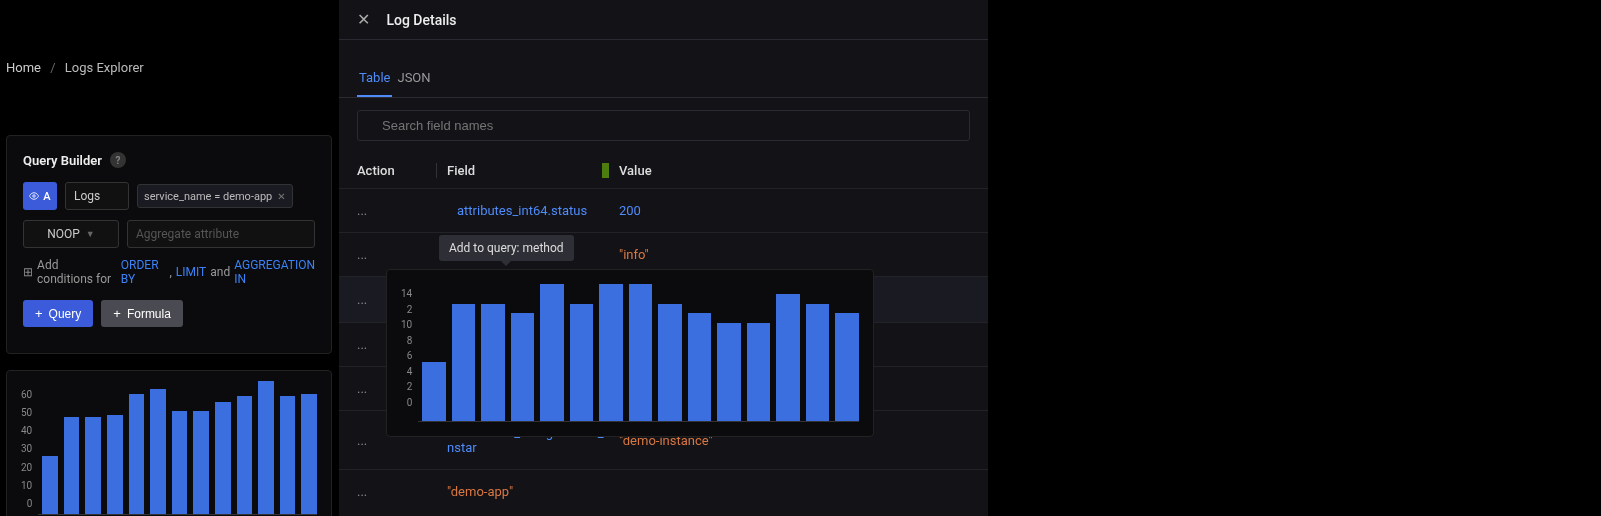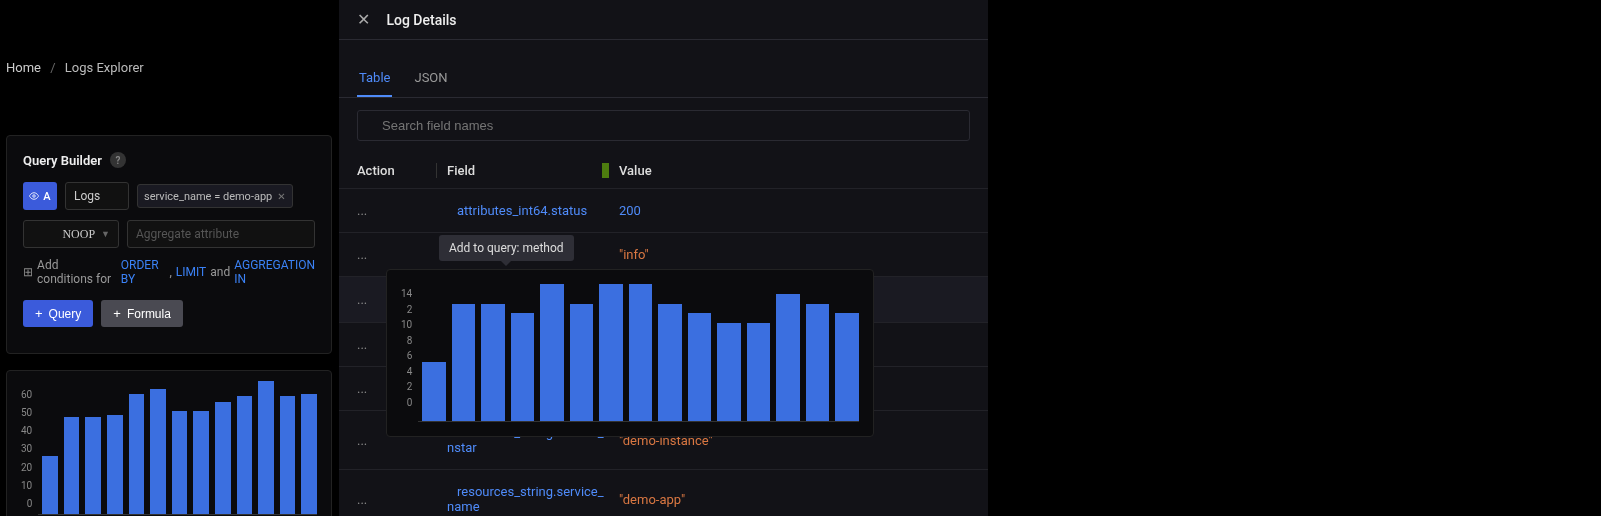--- a/index.html
+++ b/index.html
@@ -13,21 +13,21 @@
   .query-builder-card { background: #0b0b0d; border: 1px solid #222; border-radius: 4px; padding: 16px; margin: 60px 6px 0 6px; }
   .right-panel .query-builder-card { margin: 0 10px 0 10px; }
   .qb-header { display: flex; align-items: center; gap: 8px; font-weight: 600; color: #eee; margin-bottom: 14px; }
   .help-icon { width: 16px; height: 16px; border-radius: 50%; background: #333; color: #888; font-size: 10px; display: flex; align-items: center; justify-content: center; }
   .qb-row { display: flex; gap: 8px; align-items: center; margin-bottom: 10px; }
   .idx-badge { background: #3b5bdb; color: #fff; width: 34px; height: 28px; border-radius: 3px; display: flex; align-items: center; justify-content: center; gap: 4px; font-size: 11px; font-weight: 500; }
   .eye { width: 10px; height: 10px; display: inline-block; }
   .input-box { background: #111; border: 1px solid #333; color: #ccc; padding: 5px 8px; border-radius: 3px; font-size: 12px; height: 28px; display: flex; align-items: center; }
   .tag-chip { background: #1a1a22; border: 1px solid #333; color: #bbb; padding: 3px 6px; border-radius: 3px; font-size: 11px; display: inline-flex; align-items: center; gap: 5px; height: 24px; }
   .tag-chip .x { color: #777; cursor: pointer; font-size: 10px; }
-  .select-box { background: #111; border: 1px solid #333; color: #ccc; padding: 5px 8px; border-radius: 3px; font-size: 12px; height: 28px; display: flex; align-items: center; justify-content: flex-end; gap: 6px; min-width: 96px; font-family: Liberation Serif, serif; }
+  .select-box { background: #111; border: 1px solid #333; color: #ccc; padding: 5px 8px; border-radius: 3px; font-size: 12px; height: 28px; display: flex; align-items: center; justify-content: center; gap: 6px; min-width: 96px; }
   .chev { font-size: 9px; color: #666; }
   .conditions-row { display: flex; align-items: center; gap: 4px; font-size: 12px; color: #999; margin-bottom: 14px; }
   .conditions-row .plus-sq { color: #888; }
   .conditions-row .kw { color: #3b82f6; }
   .btn { display: inline-flex; align-items: center; gap: 6px; padding: 6px 12px; border-radius: 3px; font-size: 12px; border: none; cursor: pointer; }
   .btn-primary { background: #3b5bdb; color: #fff; }
   .btn-secondary { background: #4a4a52; color: #fff; }
   .btn .plus { font-size: 13px; }
   .chart-card { background: #0b0b0d; border: 1px solid #222; border-radius: 4px; padding: 14px; margin: 16px 6px 0 6px; height: 166px; position: relative; }
   .right-panel .chart-card { margin: 16px 10px 0 10px; height: 168px; }
@@ -36,21 +36,21 @@
   .plot { flex: 1; display: flex; flex-direction: column; }
   .bars { flex: 1; display: flex; align-items: flex-end; gap: 6px; height: 120px; padding-left: 4px; border-bottom: 1px solid #333; }
   .bar { flex: 1; background: #3b6fe0; border-radius: 0; min-width: 8px; }
   .x-axis { display: flex; justify-content: space-between; font-size: 10px; color: #888; padding-top: 6px; padding-left: 4px; }
 
   
   .modal { position: absolute; left: 338px; top: 0; width: 651px; height: 100%; background: #121217; border-left: 1px solid #000; border-right: 1px solid #000; }
   .modal-header { display: flex; align-items: center; gap: 16px; padding: 10px 18px; border-bottom: 1px solid #2a2a32; }
   .close-x { color: #aaa; font-size: 16px; cursor: pointer; }
   .modal-title { color: #eee; font-size: 14px; font-weight: 500; }
-  .tabs { display: flex; gap: 20px; padding: 0 18px; border-bottom: 1px solid #2a2a32; margin-top: 20px; }
+  .tabs { display: flex; gap: 3px; padding: 0 18px; border-bottom: 1px solid #2a2a32; margin-top: 20px; }
   .tab { padding: 10px 2px; color: #999; cursor: pointer; font-size: 13px; }
   .tab.active { color: #4f8bf9; border-bottom: 2px solid #4f8bf9; }
   .search-field { margin: 12px 18px; }
   .search-field input { width: 100%; background: #121217; border: 1px solid #2a2a32; color: #ccc; padding: 7px 24px; border-radius: 3px; font-size: 13px; outline: none; }
   .table { width: calc(100% - 0px); }
   .table-header { display: flex; padding: 10px 18px; color: #ddd; font-size: 13px; font-weight: 500; align-items: center; }
   .col-action { width: 80px; border-right: 1px solid #333; }
   .col-field { width: 172px; padding-left: 10px; border-right: 7px solid #4d7c0f; }
   .col-value { flex: 1; padding-left: 10px; }
   .table-row { display: flex; padding: 14px 18px; border-top: 1px solid #222228; font-size: 13px; align-items: center; position: relative; }
@@ -203,21 +203,20 @@
             <div class="field-cell-wrapper"><span class="col-field">id</span></div>
             <div class="col-value">"2TN6dUYhMqqNah3XzEr8JV8Qrvc"</div>
           </div>
           <div class="table-row">
             <div class="col-action">...</div>
             <div class="field-cell-wrapper"><span class="col-field">resources_string.service_instar</span></div>
             <div class="col-value">"demo-instance"</div>
           </div>
           <div class="table-row">
             <div class="col-action">...</div>
-            <div class="field-cell-wrapper"><span class="col-field">resources_string.service_name</span></div>
             <div class="col-value">"demo-app"</div>
           </div>
         </div>
     </div>
   </div>
 
   <div class="divider-v"></div>
 
   <div class="right-panel">
     <div class="query-builder-card">

